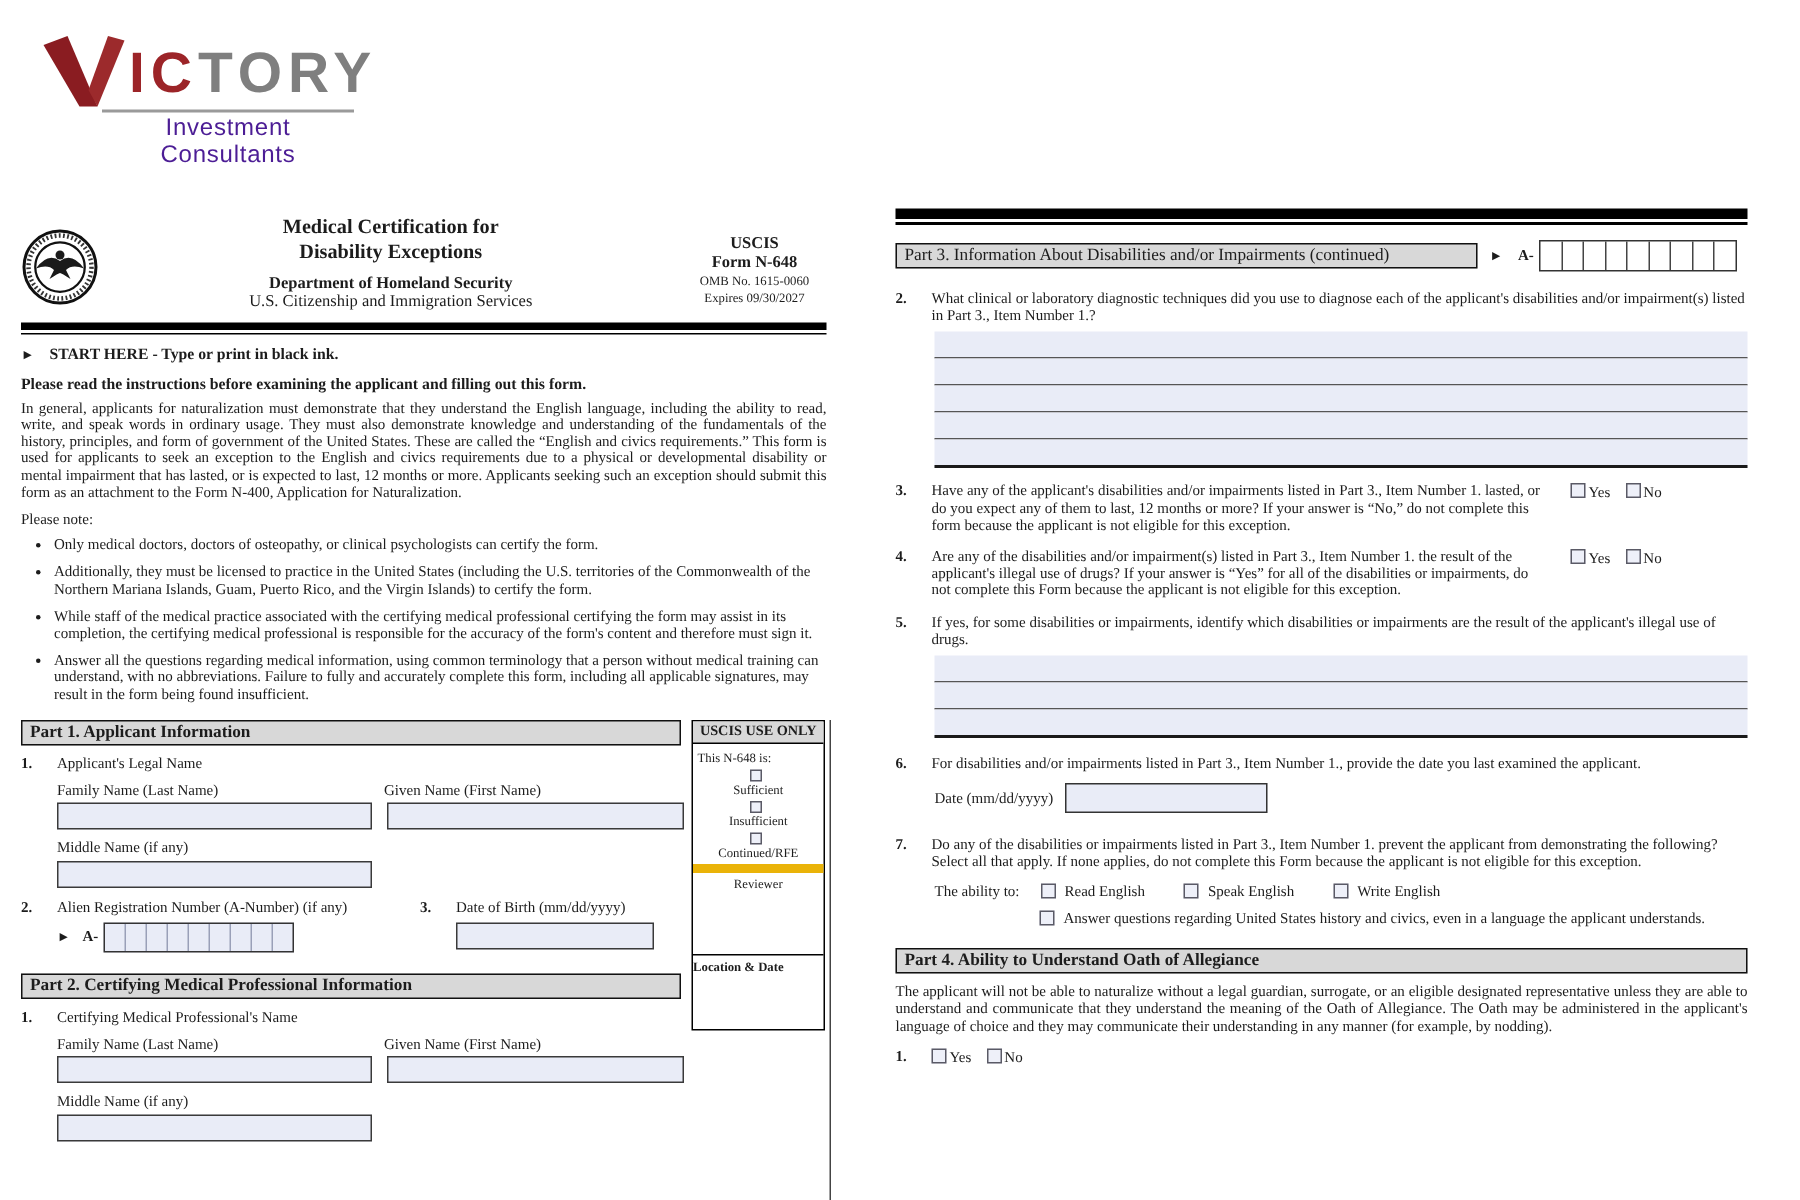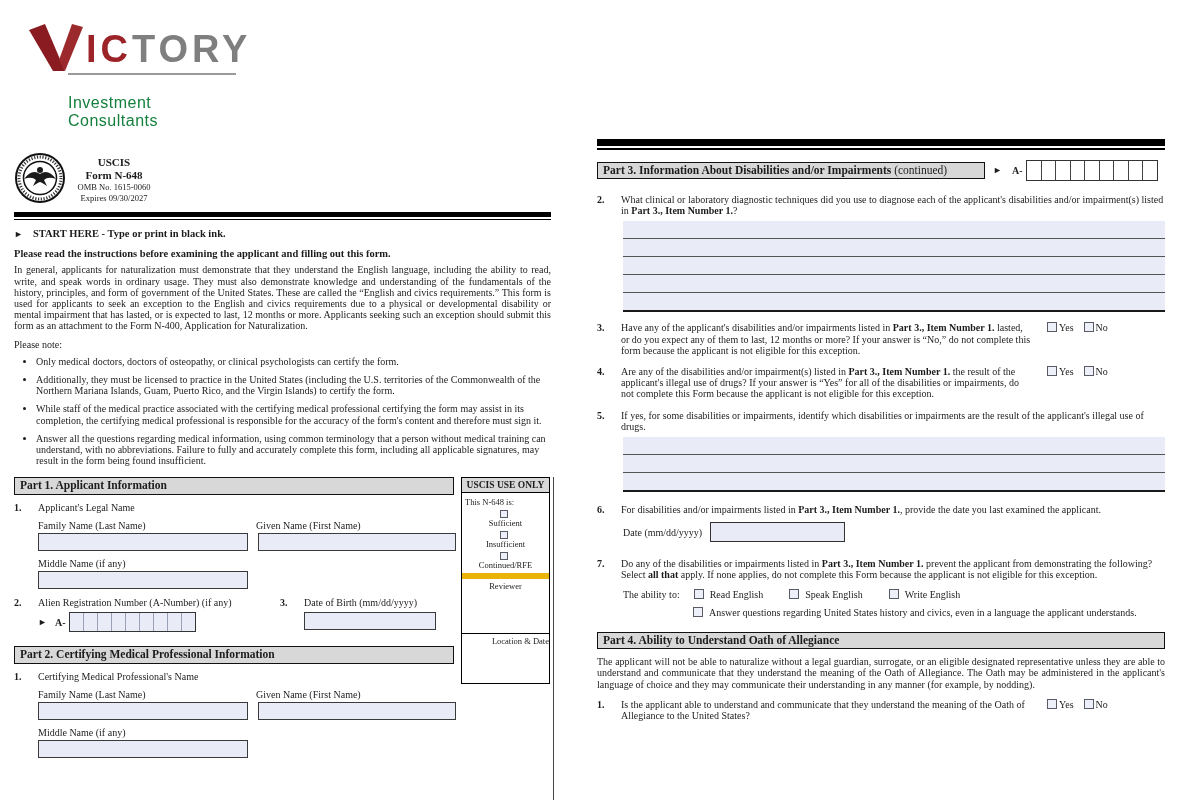--- a/index.html
+++ b/index.html
@@ -9,22 +9,22 @@
     -webkit-font-smoothing:antialiased;
   }
   
   .logo{position:absolute;left:28px;top:24px;width:220px;}
   .logo-row{display:flex;align-items:flex-end;}
   .logo-mark{flex:0 0 auto;}
   .logo-letters{font-family:"Liberation Sans",sans-serif;font-weight:bold;font-size:38px;
     letter-spacing:4px;line-height:46px;margin-left:2px;}
   .logo-red{color:#9c2428;}
   .logo-gray{color:#7f7f7f;}
-  .logo-tagline{font-family:"Liberation Sans",sans-serif;color:#15803d;font-size:16px;
-    letter-spacing:.5px;border-top:2px solid #9a9a9a;margin:1px 0 0 40px;padding-top:19px;width:168px;}
+  .logo-tagline{font-family:"Liberation Sans",sans-serif;color:#4c1d95;font-size:16px;
+    letter-spacing:.5px;border-top:2px solid #9a9a9a;margin:1px 0 0 40px;padding-top:2px;width:168px;text-align:center;}
   
   .page{position:absolute;font-size:10px;line-height:11.2px;}
   .page-left{left:14px;top:140px;width:537px;}
   .page-right{left:597px;top:139px;width:568px;}
   
   .lp-header{display:flex;align-items:flex-start;}
   .seal{flex:0 0 auto;margin-top:12px;}
   .hdr-center{flex:1;text-align:center;padding-top:2px;}
   .t-bold{font-weight:bold;font-size:13.5px;line-height:17px;}
   .dept{font-weight:bold;font-size:11px;margin-top:8px;}
@@ -71,21 +71,21 @@
   .dob-input{width:130px;margin:4px 0 0 24px;}
   
   .uscis-box{position:absolute;right:1px;top:0;width:89px;height:207px;border:1.5px solid #000;
     background:#fff;font-size:8.5px;line-height:10px;box-sizing:border-box;display:flex;flex-direction:column;}
   .ub-title{background:#d8d8d8;border-bottom:1.5px solid #000;font-weight:bold;font-size:9.5px;
     text-align:center;padding:2px 0;}
   .ub-sec1{padding:4px 3px 3px 3px;border-bottom:6px solid #eab308;}
   .ub-cbrow{display:flex;align-items:center;margin-top:3px;flex-direction:column;}
   .ub-cbrow .cb{width:8px;height:8px;margin-right:3px;flex:0 0 8px;}
   .ub-sec2{height:52px;border-bottom:1px solid #000;text-align:center;padding-top:2px;}
-  .ub-sec3{flex:1;text-align:right;padding-top:2px;}
+  .ub-sec3{flex:1;text-align:left;padding-top:2px;font-weight:bold;}
   .lp-vline{position:absolute;right:-3px;top:0;height:412px;border-right:1.5px solid #444;}
   
   .cb{display:inline-block;width:10px;height:10px;border:1px solid #5a5a66;background:#eef0f9;
     vertical-align:-1px;box-sizing:border-box;}
   
   .rp-bar{height:7px;background:#000;}
   .rp-line{height:2px;background:#000;margin-top:2px;}
   .p3-row{display:flex;align-items:center;margin-top:10px;}
   .p3h{width:388px;box-sizing:border-box;}
   .p3h .cont{font-weight:normal;}
@@ -102,21 +102,21 @@
   .date-row{display:flex;align-items:center;margin:7px 0 16px 26px;}
   .date-input{width:133px;height:18px;margin-left:8px;border:1.5px solid #333;}
   .ab-row{display:flex;align-items:center;margin:8px 0 0 26px;}
   .ab-lead{margin-right:14px;}
   .ab-item{display:flex;align-items:center;margin-right:26px;}
   .ab-item .cb{margin-right:6px;}
   .ab-row2{display:flex;align-items:center;margin:7px 0 0 96px;}
   .ab-row2 .cb{margin-right:6px;flex:0 0 10px;}
   .p4h{margin-top:14px;}
   .p4intro{margin:7px 0 0 0;text-align:justify;}
-  b{font-weight:bold;margin-top:44px;}
+  b{font-weight:normal;margin-top:44px;}
 </style>
 </head>
 <body>
 
 <div class="logo">
   <div class="logo-row">
     <svg class="logo-mark" width="56" height="48" viewBox="0 0 56 48">
       <path d="M1 6 L17 0 L37 47 L25 47 Z" fill="#8a1c21"></path>
       <path d="M44 0 L55 3 L37 47 L31 36 Z" fill="#9c2a2c"></path>
     </svg>
@@ -128,20 +128,26 @@
 <div class="page page-left">
 
   <div class="lp-header">
     <svg class="seal" width="52" height="52" viewBox="0 0 52 52">
       <circle cx="26" cy="26" r="24" fill="#fff" stroke="#111" stroke-width="2"></circle>
       <circle cx="26" cy="26" r="21" fill="none" stroke="#333" stroke-width="3" stroke-dasharray="1.2,1.6"></circle>
       <circle cx="26" cy="26" r="16.5" fill="#fff" stroke="#111" stroke-width="1.5"></circle>
       <path d="M10 27 Q18 16 26 22 Q34 16 42 27 Q34 24 30 28 L33 34 Q27 30 26 30 Q25 30 19 34 L22 28 Q18 24 10 27 Z" fill="#1a1a1a"></path>
       <circle cx="26" cy="18" r="3" fill="#1a1a1a"></circle>
     </svg>
+    <div class="hdr-center">
+      <div class="t-bold">Medical Certification for</div>
+      <div class="t-bold">Disability Exceptions</div>
+      <div class="dept">Department of Homeland Security</div>
+      <div class="agency">U.S. Citizenship and Immigration Services</div>
+    </div>
     <div class="hdr-right">
       <div class="uscis-b">USCIS</div>
       <div class="uscis-b">Form N-648</div>
       <div class="omb">OMB No. 1615-0060</div>
       <div class="omb">Expires 09/30/2027</div>
     </div>
   </div>
 
   <div class="rule-thick"></div>
   <div class="rule-thin"></div>
@@ -357,19 +363,18 @@
       <span class="cb"></span>
       <span>Answer questions regarding United States history and civics, even in a language the applicant understands.</span>
     </div>
   </div>
 
   <div class="phdr p4h">Part 4.  Ability to Understand Oath of Allegiance</div>
   <p class="p4intro">The applicant will not be able to naturalize without a legal guardian, surrogate, or an eligible designated representative unless they are able to understand and communicate that they understand the meaning of the Oath of Allegiance.  The Oath may be administered in the applicant's language of choice and they may communicate their understanding in any manner (for example, by nodding).</p>
 
   <div class="q q-line qflex" style="margin-top:9px;">
     <span class="inum">1.</span>
-    <div class="qtext">Is the applicant able to understand and communicate that they understand the meaning of the Oath of Allegiance to the United States?</div>
     <div class="yn">
       <span class="cb"></span><span class="ynl">Yes</span><span class="cb"></span><span class="ynl">No</span>
     </div>
   </div>
 
 </div>
 
 </body></html>

